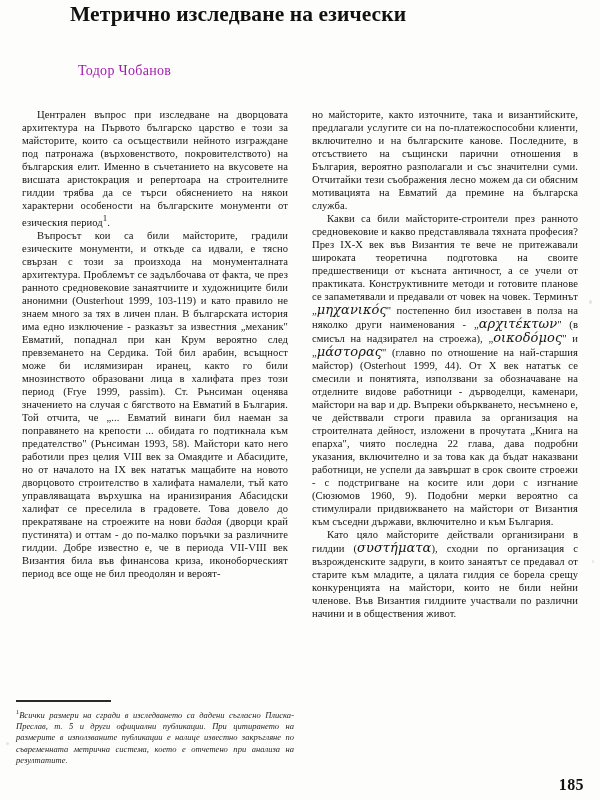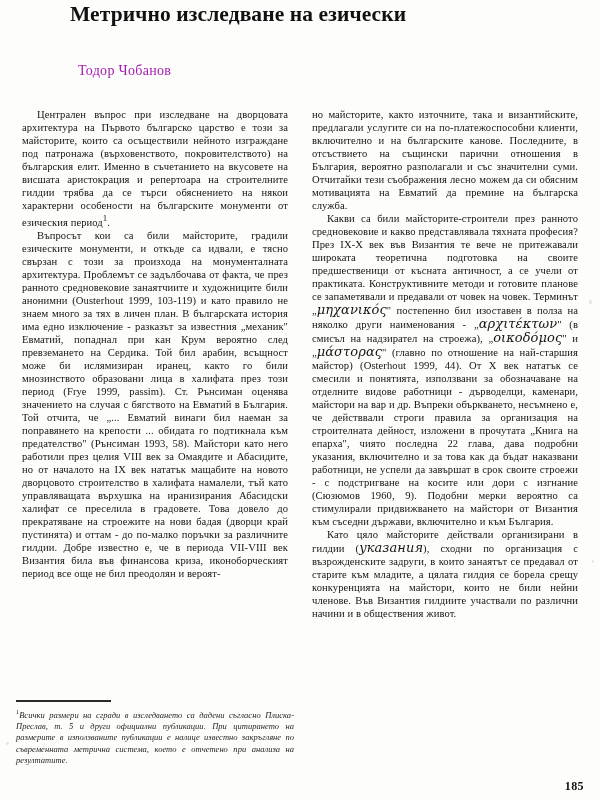--- a/index.html
+++ b/index.html
@@ -84,21 +84,21 @@
     hyphens: manual;
   }
   .col p.indent {
     text-indent: 15px;
   }
   .gr {
     font-style: italic;
     font-family: "DejaVu Serif", "Liberation Serif", serif;
     font-size: 13px;
   }
-  .it { }
+  .it { font-style: italic; }
 
   
   .footnote {
     position: absolute;
     left: 16px;
     top: 700px;
     width: 278px;
   }
   .footnote-rule {
     width: 95px;
@@ -119,21 +119,21 @@
     font-size: 6.2px;
     vertical-align: super;
     font-style: normal;
   }
 
   
   .page-number {
     position: absolute;
     right: 16px;
     bottom: 6px;
-    font-size: 12px;
+    font-size: 16px;
     font-weight: bold;
     color: #111;
     letter-spacing: 0.4px;
   }
 
   
   .speckle {
     position: absolute;
     background: #cfcfcf;
     border-radius: 50%;
@@ -168,21 +168,21 @@
 
     <div class="col col-right">
 
       <p>но майсторите, както източните, така и византийските, предлагали услугите си на по-платежоспособни клиенти, включително и на българските канове. Последните, в отсъствието на същински парични отношения в България, вероятно разполагали и със значителни суми. Отчитайки тези съображения лесно можем да си обясним мотивацията на Евматий да премине на българска служба.</p>
 
       <p class="indent">
         <span>Какви са били майсторите-строители през ранното средновековие и какво представлявала тяхната професия? През IX-X век във Византия те вече не притежавали широката теоретична подготовка на своите предшественици от късната античност, а се учели от практиката. Конструктивните методи и готовите планове се запаметявали и предавали от човек на човек. Терминът „</span><span class="gr">μηχανικός</span><span>" постепенно бил  изоставен в полза на няколко други наименования - „</span><span class="gr">αρχιτέκτων</span><span>" (в смисъл на надзирател на строежа), „</span><span class="gr">οικοδόμος</span><span>" и „</span><span class="gr">μάστορας</span><span>" (главно по отношение на най-старшия майстор) (Osterhout 1999, 44). От X век нататък се смесили и понятията, използвани за обозначаване на отделните видове работници - дърводелци, каменари, майстори на вар и др. Въпреки объркването, несъмнено е, че действвали строги правила за организация на строителната дейност, изложени в прочутата „Книга на епарха", чиято последна 22 глава, дава подробни указания, включително и за това как да бъдат наказвани работници, не успели да завършат в срок своите строежи - с подстригване на косите или дори с изгнание (Сюзюмов 1960, 9). Подобни мерки вероятно са стимулирали придвижването на майстори от Византия към съседни държави, включително и  към България.</span>
       </p>
 
       <p class="indent">
-        <span>Като цяло майсторите действали организирани в гилдии (</span><span class="gr">указания</span><span>), сходни по организация с възрожденските задруги, в които занаятът се предавал от старите към младите, а цялата гилдия се борела срещу конкуренцията на майстори, които не били нейни членове. Във Византия гилдиите участвали по различни начини и в обществения живот.</span>
+        <span>Като цяло майсторите действали организирани в гилдии (</span><span class="gr">συστήματα</span><span>), сходни по организация с възрожденските задруги, в които занаятът се предавал от старите към младите, а цялата гилдия се борела срещу конкуренцията на майстори, които не били нейни членове. Във Византия гилдиите участвали по различни начини и в обществения живот.</span>
       </p>
 
     </div>
   </div>
 
   <div class="footnote">
     <div class="footnote-rule"></div>
     <p><sup>1</sup><span>Всички размери на сгради в изследването са дадени съгласно Плиска-Преслав, т. 5 и други официални публикации. При цитирането на размерите в използваните публикации е налице известно закръгляне по съвременната метрична система, което е отчетено при анализа на резултатите.</span></p>
   </div>
 

